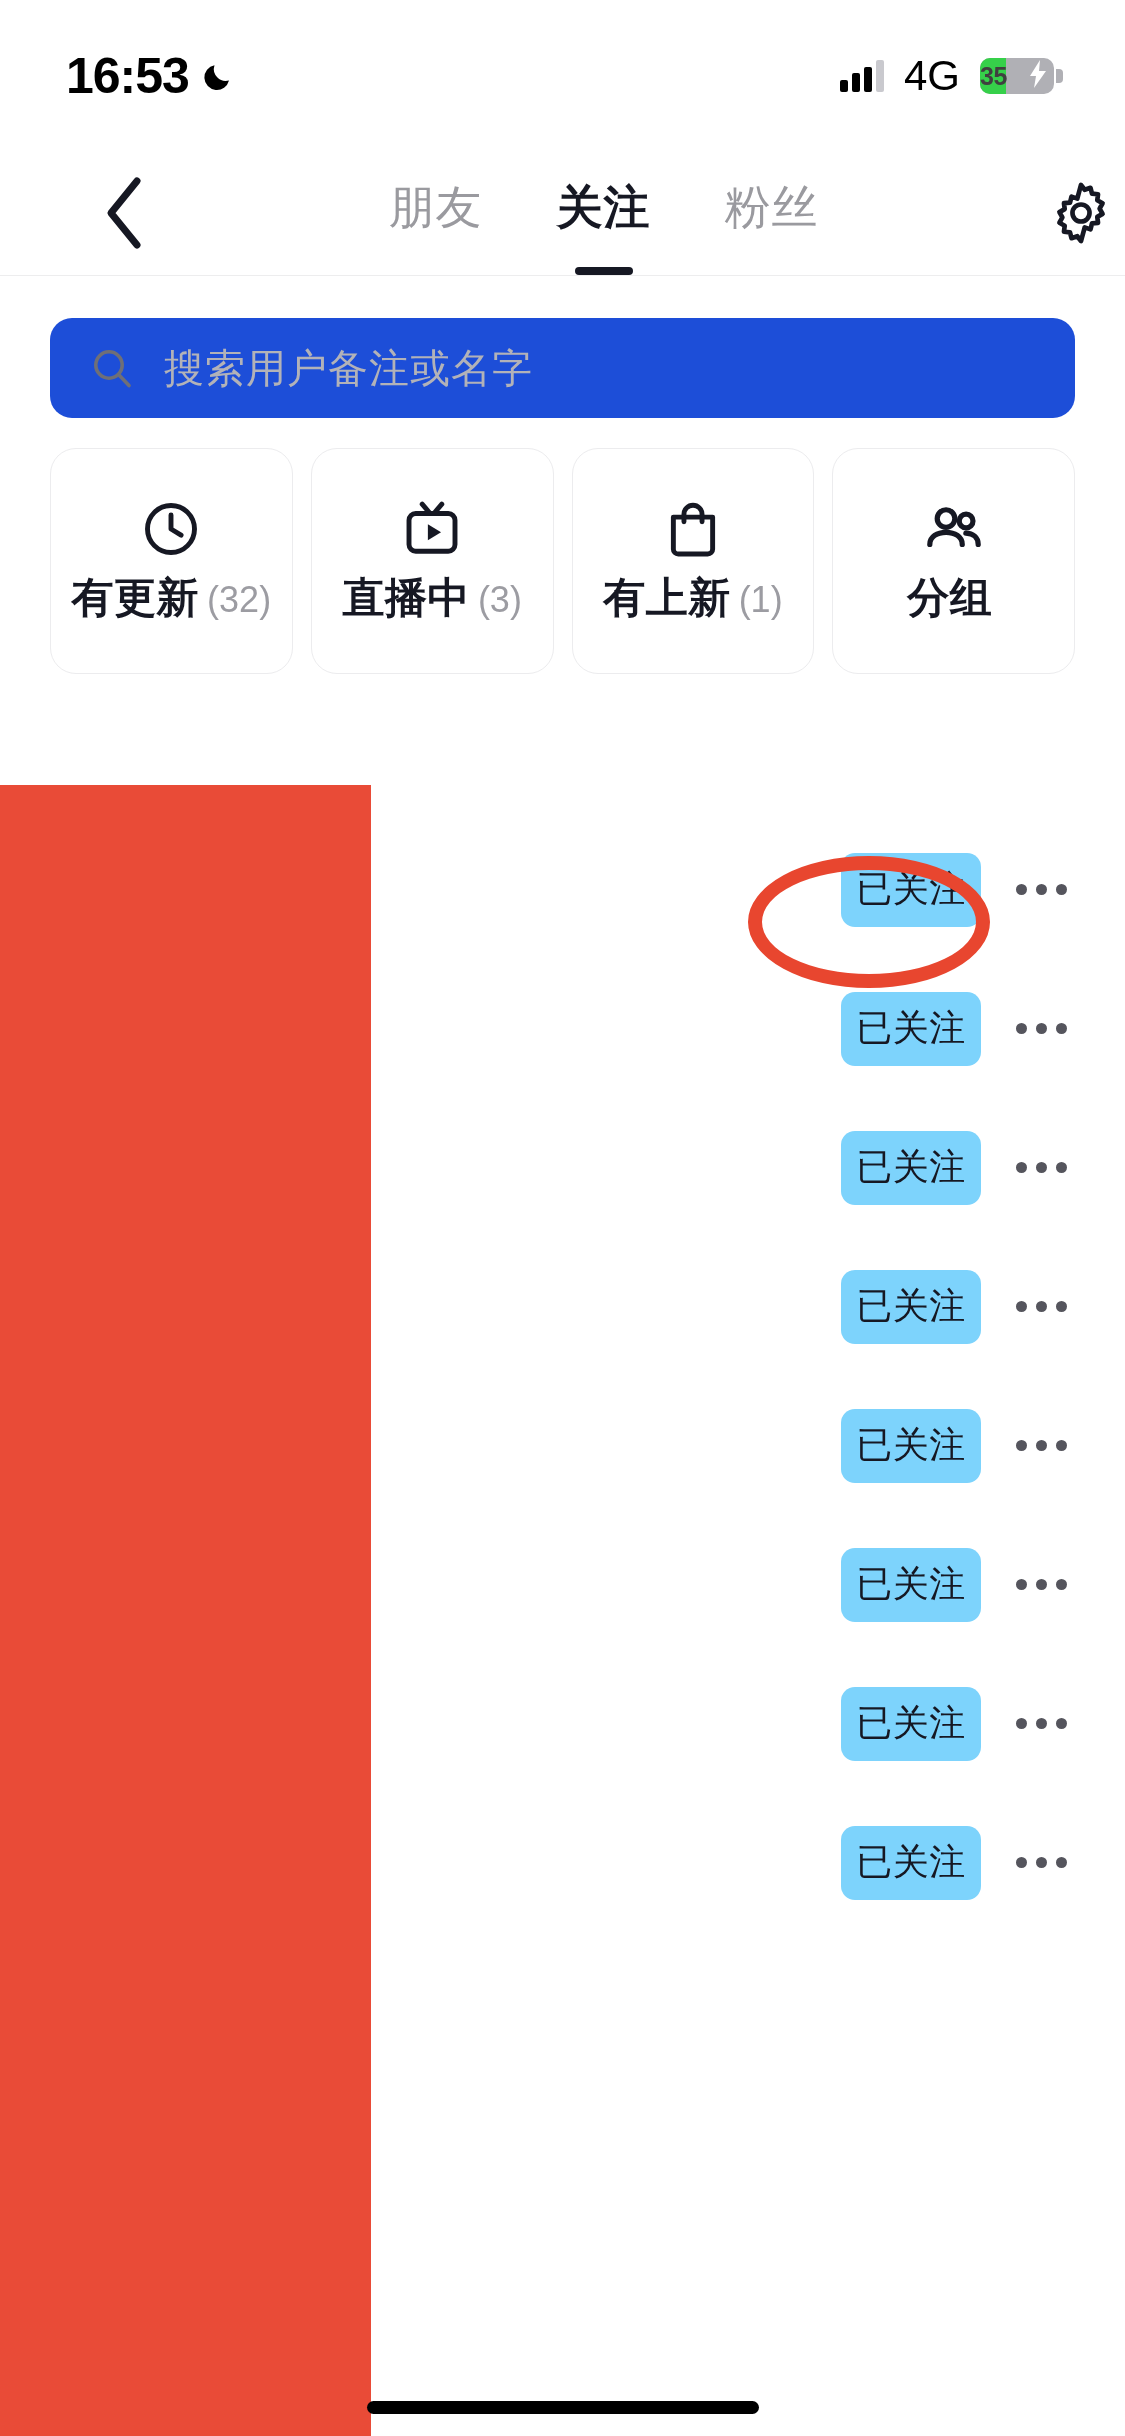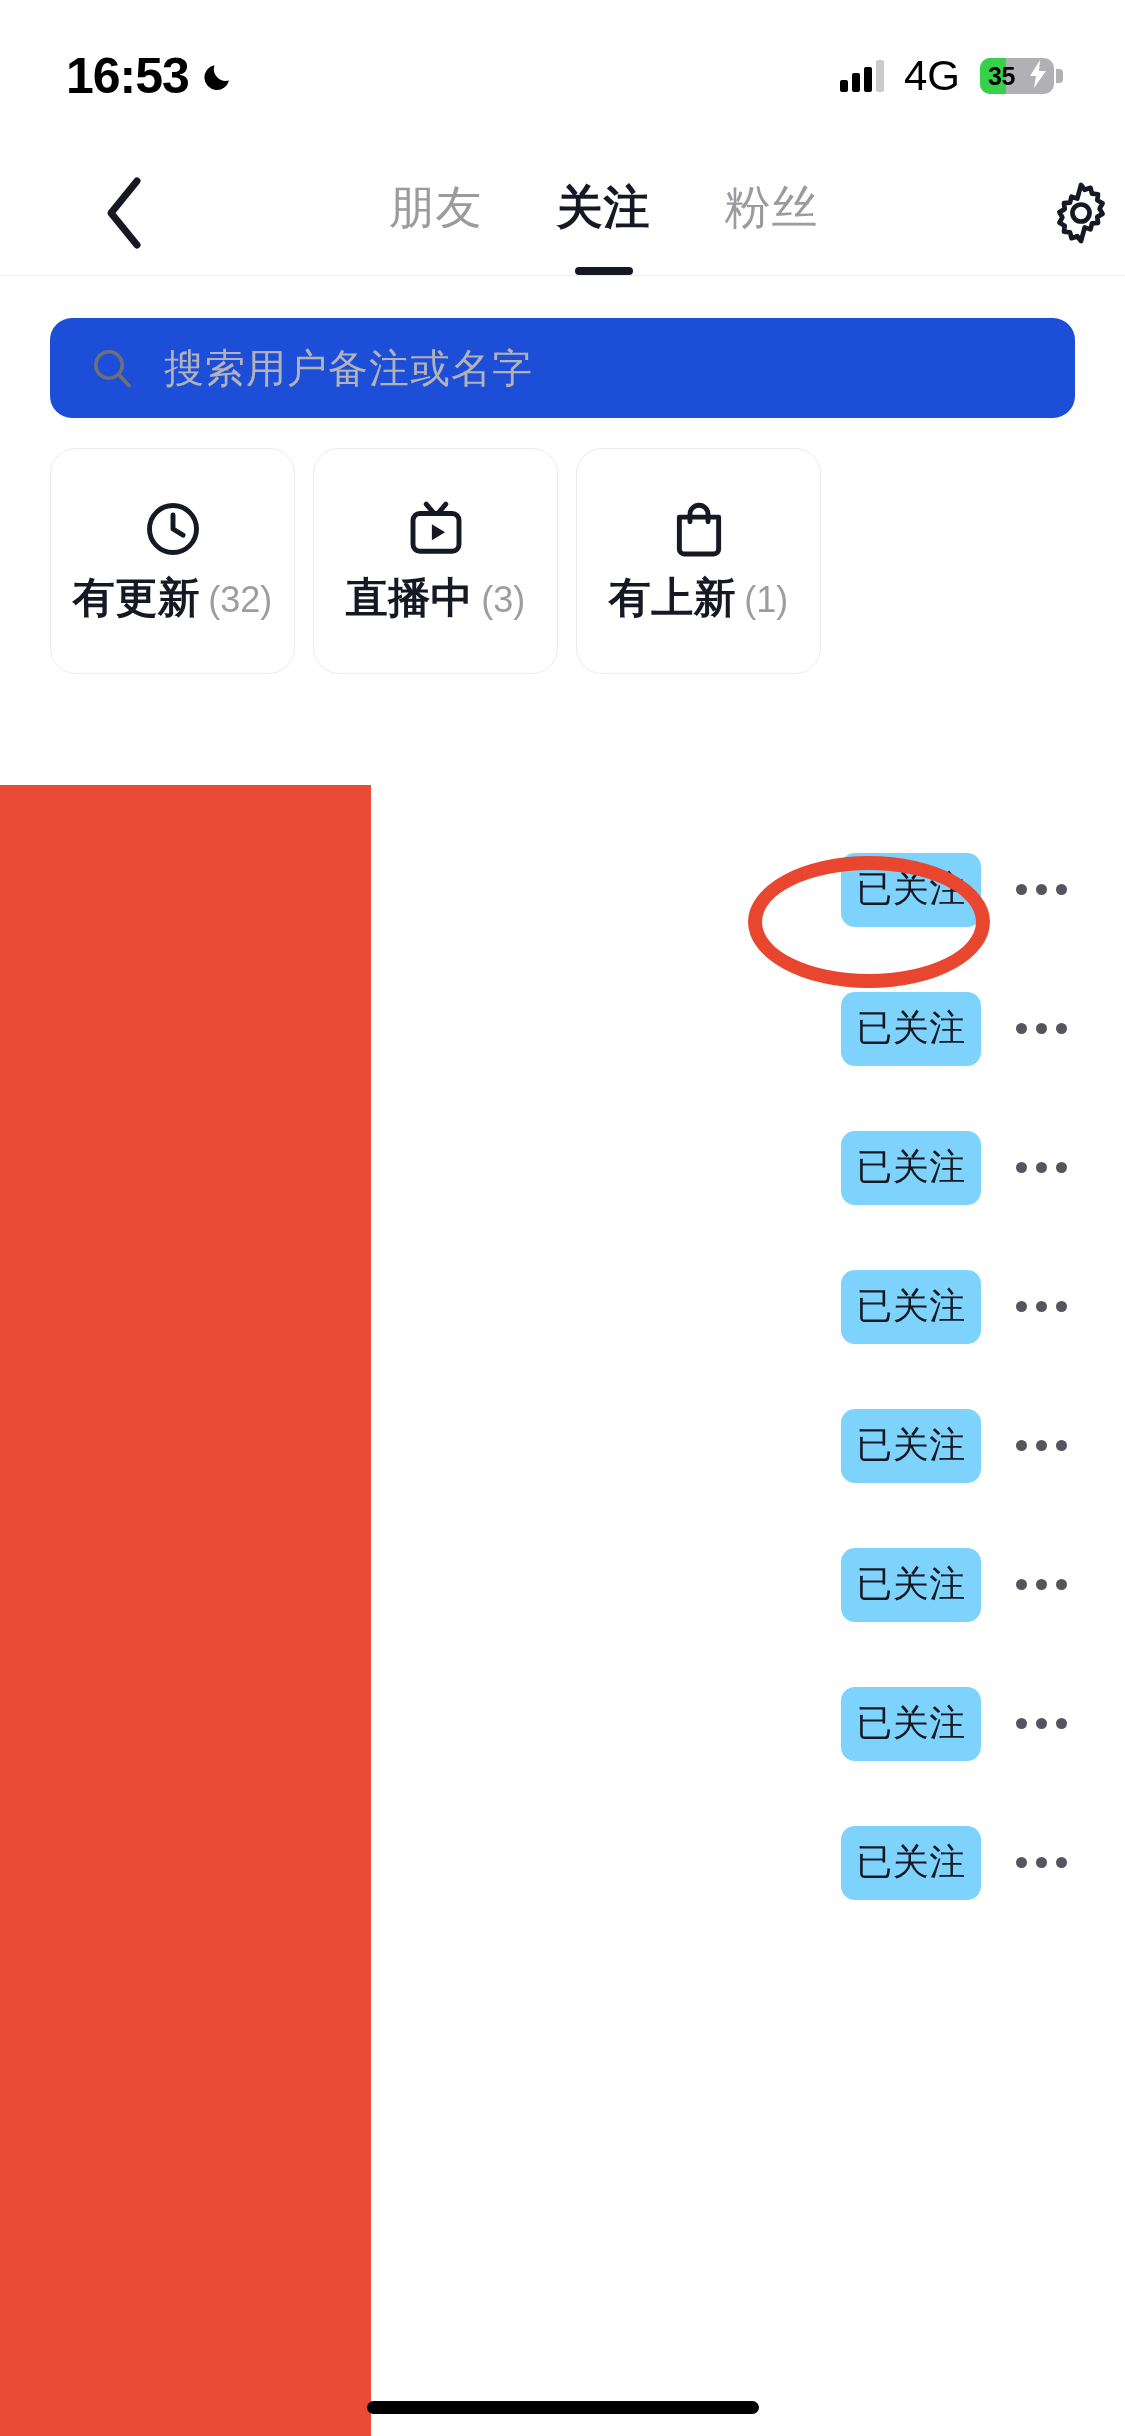--- a/index.html
+++ b/index.html
@@ -24,21 +24,21 @@
   .sb-right { display:flex; align-items:center; gap:20px; margin-top:14px; }
   .signal { display:flex; align-items:flex-end; gap:4px; height:32px; }
   .signal i { display:block; width:8px; background:#000; border-radius:2px; }
   .signal i:nth-child(1){height:12px;}
   .signal i:nth-child(2){height:19px;}
   .signal i:nth-child(3){height:25px;}
   .signal i:nth-child(4){height:32px; background:#c9c9ce;}
   .netlabel { font-size:42px; font-weight:500; color:#000; letter-spacing:0px; }
   .battery { position:relative; width:74px; height:36px; border-radius:10px; background:#b0b0b5; overflow:hidden; display:flex; align-items:center; }
   .battery .fill { position:absolute; left:0; top:0; bottom:0; width:35%; background:#36d04a; }
-  .battery .pct { position:relative; z-index:2; font-size:25px; font-weight:700; color:#000000; padding-left:8px; letter-spacing:-0.5px; }
+  .battery .pct { position:relative; z-index:2; font-size:25px; font-weight:700; color:#404040; padding-left:0; letter-spacing:-0.5px; }
   .battery .bolt { position:absolute; right:6px; top:50%; transform:translateY(-50%); z-index:3; }
   .battery-cap { width:7px; height:14px; background:#b0b0b5; border-radius:0 4px 4px 0; margin-left:2px; }
 
   
   .navbar {
     position:absolute; top:150px; left:0; width:1125px; height:125px;
     display:flex; align-items:center;margin-left:41px;
   }
   .nav-back { position:absolute; left:40px; top:50%; transform:translateY(-50%);
     width:86px; height:86px; display:flex; align-items:center; justify-content:center; }
@@ -221,20 +221,34 @@
           <path d="M4.4 7.4h15.2v12.4a1.9 1.9 0 0 1-1.9 1.9H6.3a1.9 1.9 0 0 1-1.9-1.9z" fill="none" stroke="#161823" stroke-width="1.9" stroke-linejoin="round"></path>
           <path d="M8.5 9.2V6.3a3.5 3.5 0 0 1 7 0v2.9" fill="none" stroke="#161823" stroke-width="1.9" stroke-linecap="round"></path>
         </svg>
       </div>
       <div class="chip-text">
         <span class="chip-label">有上新</span>
         <span class="chip-count">(1)</span>
       </div>
     </div>
 
+    <div class="chip">
+      <div class="chip-icon">
+        <svg width="66" height="66" viewBox="0 0 24 24">
+          <circle cx="9.1" cy="8.2" r="3.2" fill="none" stroke="#161823" stroke-width="1.9"></circle>
+          <circle cx="16.4" cy="9.1" r="2.5" fill="none" stroke="#161823" stroke-width="1.9"></circle>
+          <path d="M3.2 17.6c0-2.8 2.7-4.4 5.9-4.4s5.9 1.6 5.9 4.4" fill="none" stroke="#161823" stroke-width="1.9" stroke-linecap="round"></path>
+          <path d="M16.3 13.5c2.6.1 4.5 1.6 4.5 4.1" fill="none" stroke="#161823" stroke-width="1.9" stroke-linecap="round"></path>
+        </svg>
+      </div>
+      <div class="chip-text">
+        <span class="chip-label">分组</span>
+        <span class="chip-count"></span>
+      </div>
+    </div>
 
   </div>
 
 
   <div class="list">
 
     <div class="row" style="top:0px;">
       <div class="row-avatar"></div>
       <div class="row-info">
         <div class="row-name-line">

